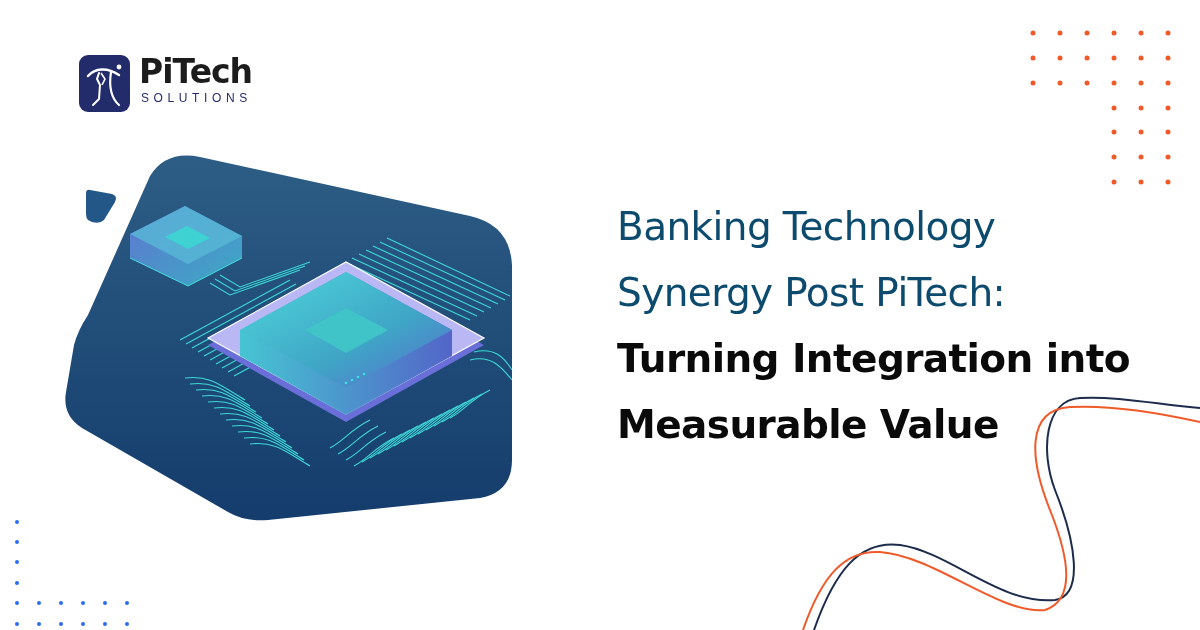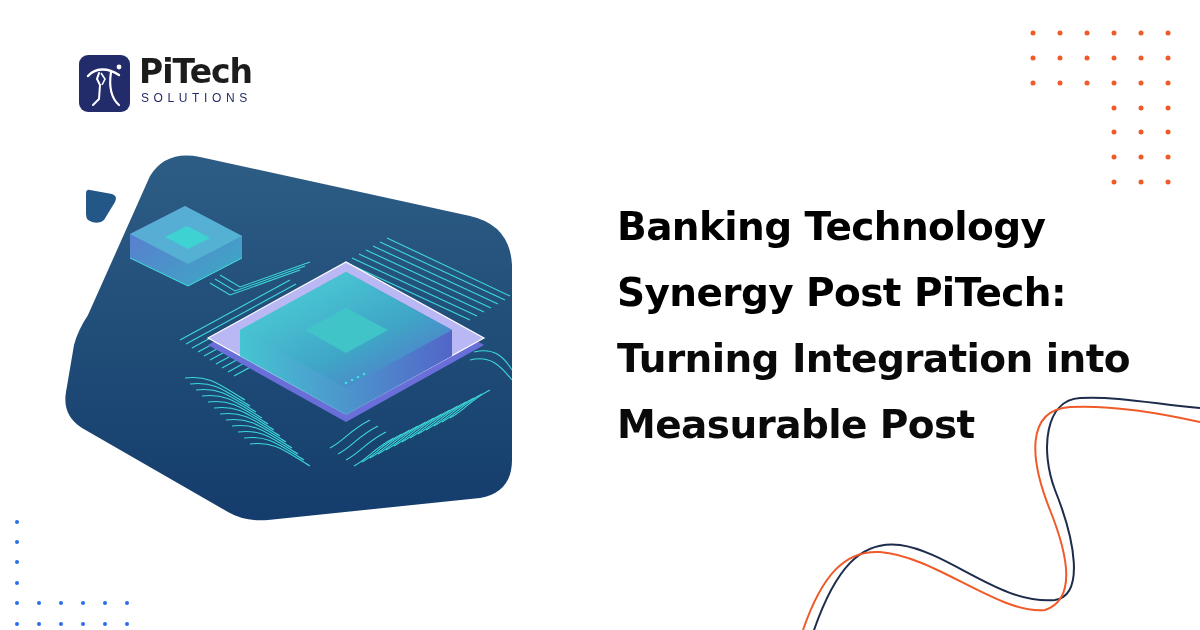--- a/index.html
+++ b/index.html
@@ -10,21 +10,21 @@
     .logo-mark { width: 51px; height: 57px; border-radius: 9px; background: #232c6b; position: relative; }
     .logo-mark svg { position: absolute; left: 0; top: 0; }
     .logo-text { margin-left: 9px; display: flex; flex-direction: column; }
     .logo-name { font-family: "DejaVu Sans", sans-serif; font-weight: bold; font-size: 33px; color: #1c1c1c; letter-spacing: -1px; line-height: 34px; }
     .logo-sub { font-family: "Liberation Sans", sans-serif; font-size: 12px; color: #232c6b; letter-spacing: 4.6px; margin-top: 2px; padding-left: 2px; }
 
     .hero-art { position: absolute; left: 0; top: 0; }
 
     .headline { position: absolute; left: 617px; top: 194px; width: 560px; }
     .headline .line { font-family: "DejaVu Sans", sans-serif; font-size: 39px; line-height: 66px; letter-spacing: -0.6px; white-space: nowrap; }
-    .headline .strong { color: #000000; font-weight: bold; }
+    .headline .strong { color: #0c4a6e; font-weight: normal; }
     .headline .light { color: #0a0a0a; font-weight: bold; }
 
     .dots { position: absolute; left: 0; top: 0; }
     .wave { position: absolute; left: 0; top: 0; }
   </style>
 </head>
 <body>
 
 <div class="logo">
   <div class="logo-mark">
@@ -142,21 +142,21 @@
         <circle cx="358" cy="377" r="1.3"></circle>
         <circle cx="364" cy="374" r="1.3"></circle>
       </g>
   </g>
 </svg>
 
 <div class="headline">
   <div class="line strong">Banking Technology</div>
   <div class="line strong">Synergy Post PiTech:</div>
   <div class="line light">Turning Integration into</div>
-  <div class="line light">Measurable Post</div>
+  <div class="line light">Measurable Value</div>
 </div>
 
 <svg class="dots" width="1200" height="630">
   <g fill="#f05a28">
     <circle cx="1033" cy="33" r="2.5"></circle>
       <circle cx="1060" cy="33" r="2.5"></circle>
       <circle cx="1087" cy="33" r="2.5"></circle>
       <circle cx="1114" cy="33" r="2.5"></circle>
       <circle cx="1141" cy="33" r="2.5"></circle>
       <circle cx="1168" cy="33" r="2.5"></circle>

